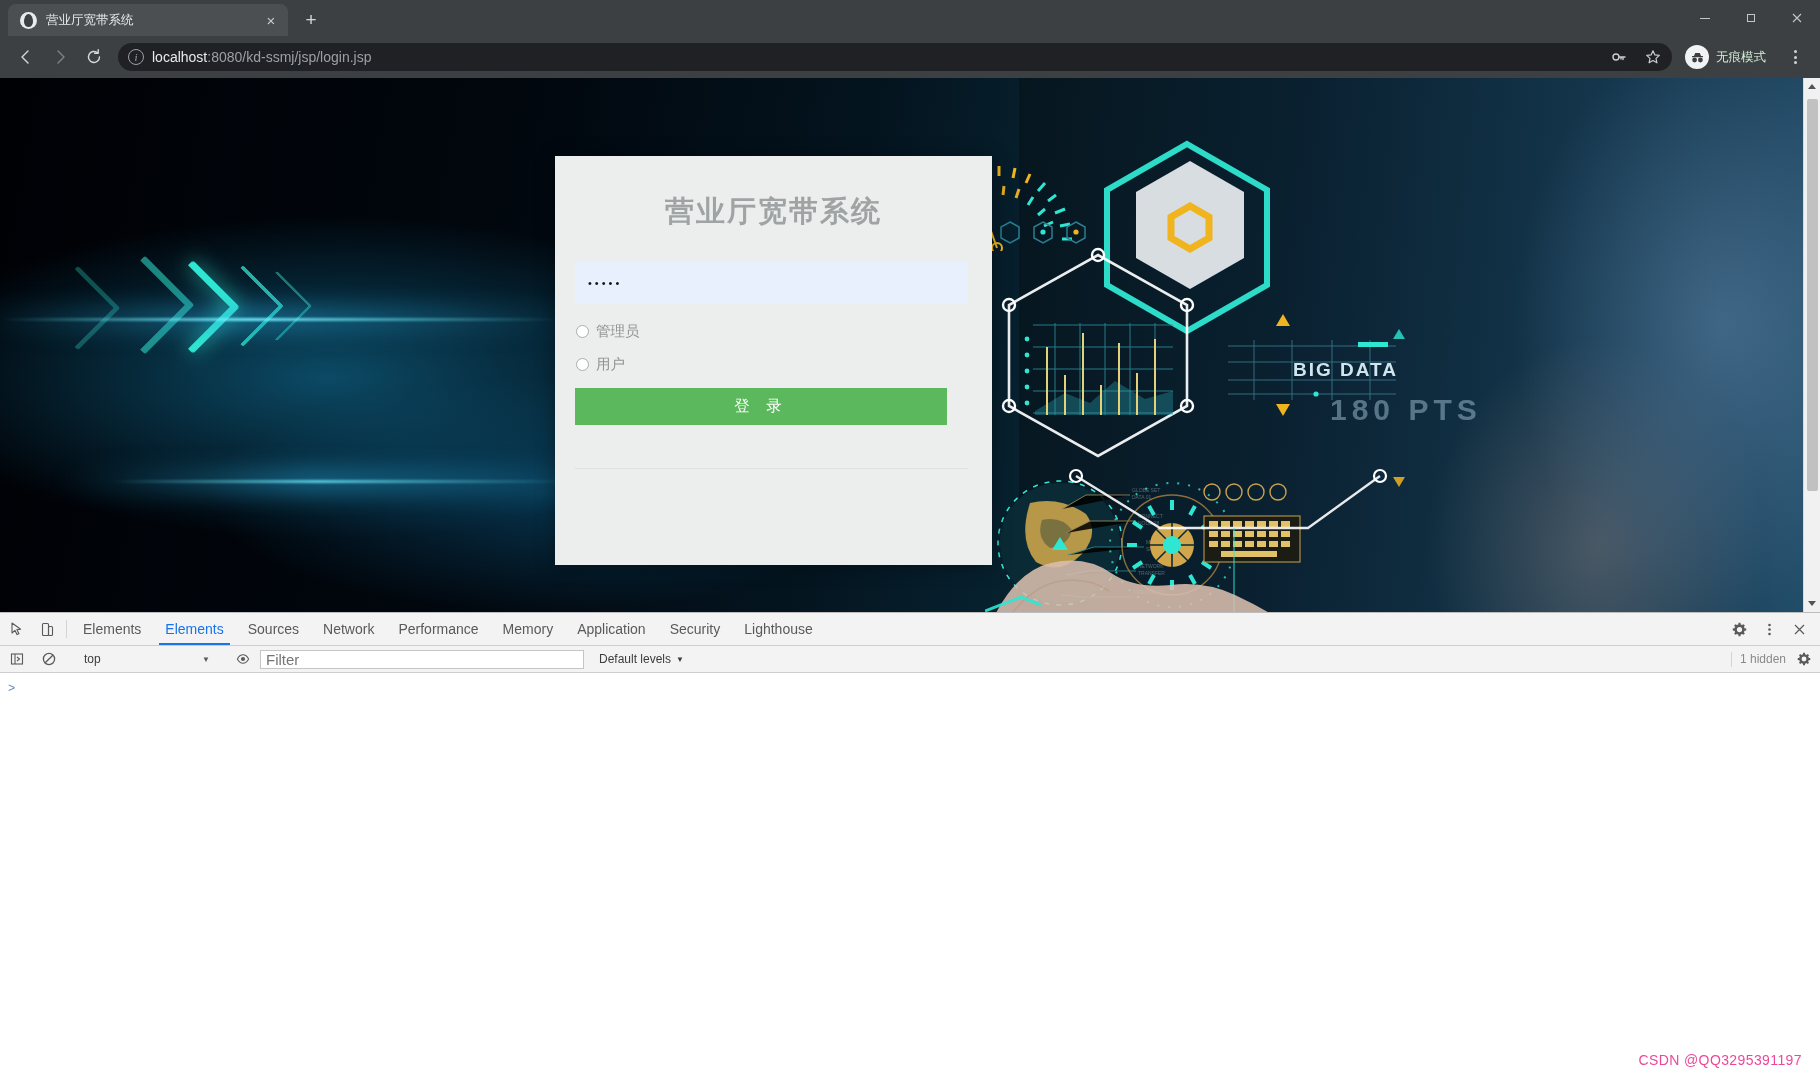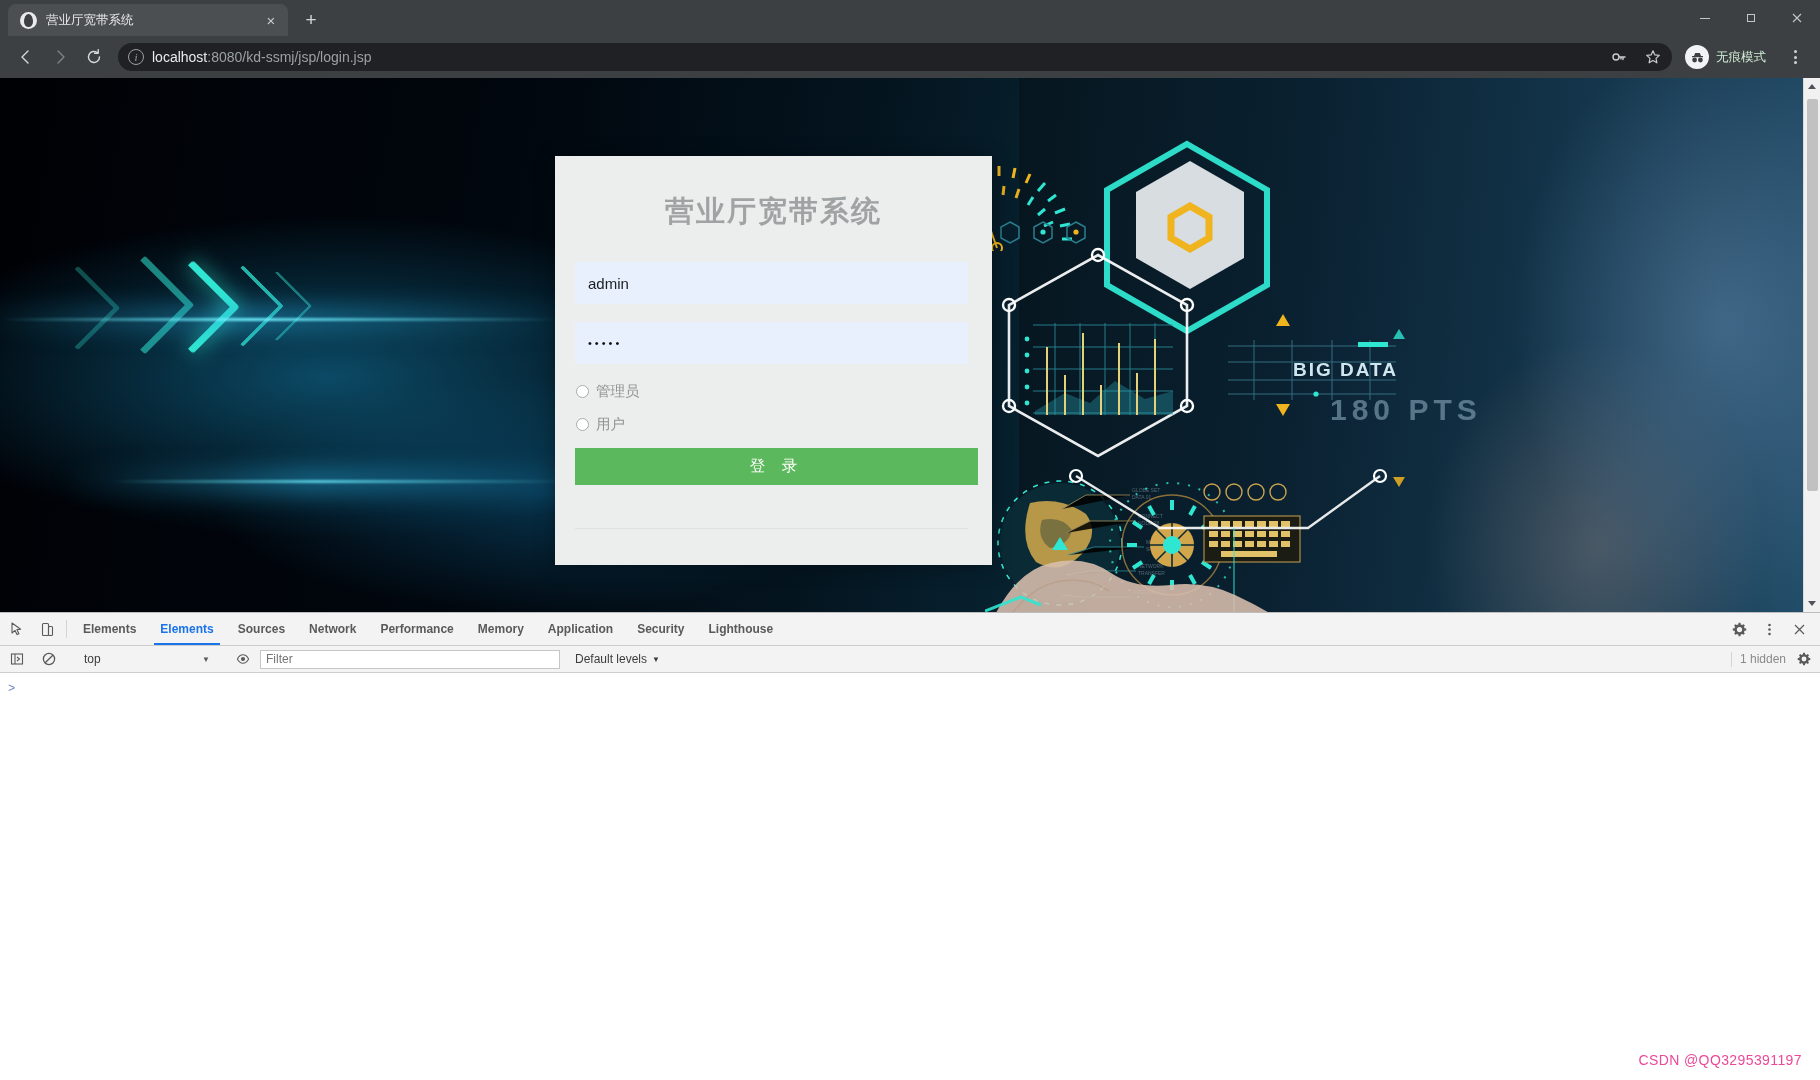--- a/index.html
+++ b/index.html
@@ -171,21 +171,21 @@
   .radio-row {
     display: flex; align-items: center; gap: 7px; margin: 0 0 14px 1px;
     font-size: 14.5px; color: #8f9494;
   }
   .radio-row:first-of-type { margin-top: 10px; }
   .radio-dot {
     width: 13px; height: 13px; border-radius: 50%;
     border: 1.4px solid #a9adad; background: #fff; flex: 0 0 13px;
   }
   .login-btn {
-    width: 403px; height: 37px; background: #5cb85c; border: none;
+    width: 372px; height: 37px; background: #5cb85c; border: none;
     color: #fff; font-size: 15.5px; letter-spacing: 6px;
     display: flex; align-items: center; justify-content: center;
     margin-top: 8px; font-family: "Liberation Sans", sans-serif;
   }
   .card-rule {
     width: 393px; height: 1px; background: #dfe1e1; margin-top: 43px;
   }
 
   
   .pagescroll {
@@ -210,43 +210,43 @@
   }
   .dt-tabbar {
     height: 33px; background: #f3f3f3; border-bottom: 1px solid #cdcdcd;
     display: flex; align-items: stretch; padding-left: 2px;
   }
   .dt-iconbtn {
     width: 30px; display: flex; align-items: center; justify-content: center; color: #5a5a5a;
   }
   .dt-sep { width: 1px; background: #d4d4d4; margin: 7px 4px; }
   .dt-tab {
-    padding: 0 12px; display: flex; align-items: center; font-size: 12px;
-    color: #5a5a5a; position: relative; white-space: nowrap; font-weight: bold;
+    padding: 0 12px; display: flex; align-items: center; font-size: 14px;
+    color: #5a5a5a; position: relative; white-space: nowrap;
   }
   .dt-tab.active { color: #1a73e8; }
   .dt-tab.active::after {
     content: ""; position: absolute; left: 6px; right: 6px; bottom: 0;
     height: 2px; background: #1a73e8;
   }
   .dt-right { margin-left: auto; display: flex; align-items: center; padding-right: 6px; }
 
   .dt-filterbar {
     height: 27px; background: #f3f3f3; border-bottom: 1px solid #cdcdcd;
     display: flex; align-items: center; padding-left: 2px; gap: 2px;
   }
   .ctx-select {
     display: flex; align-items: center; gap: 4px; font-size: 12px;
     color: #3c3c3c; height: 20px; padding: 0 4px 0 6px; min-width: 138px;
     border: 1px solid transparent;
   }
   .ctx-select .caret { margin-left: auto; font-size: 8px; color: #5a5a5a; }
   .filter-input {
-    width: 300px; height: 19px; background: #fff; border: 1px solid #c5c5c5;
-    font-size: 12px; color: #5f6368; padding: 0 5px; outline: none;
+    width: 324px; height: 19px; background: #fff; border: 1px solid #c5c5c5;
+    font-size: 15px; color: #5f6368; padding: 0 5px; outline: none;
     font-family: "Liberation Sans", sans-serif;
   }
   .levels {
     display: flex; align-items: center; gap: 5px; font-size: 12px;
     color: #3c3c3c; margin-left: 8px; height: 20px; padding: 0 5px;
   }
   .hidden-note {
     margin-left: auto; display: flex; align-items: center; gap: 8px;
     font-size: 12px; color: #8a8a8a; padding-right: 6px;
   }
@@ -587,21 +587,20 @@
       <svg style="position:absolute; left:985px; top:455px;" width="330" height="90" viewBox="0 0 330 90">
         <path d="M6 90 Q30 38 66 30 Q100 22 126 40 Q150 56 186 52 Q220 48 250 62 Q280 76 300 90 Z" fill="#d9bfae" opacity=".88"></path>
         <path d="M20 90 Q46 52 76 48 Q104 44 124 58" fill="none" stroke="#b99b88" stroke-width="1.6" opacity=".7"></path>
         <path d="M0 78 L36 64 L56 72" fill="none" stroke="#2fe6d2" stroke-width="3" opacity=".9"></path>
       </svg>
     </div>
 
     <div class="login-card">
       <div class="login-title">营业厅宽带系统</div>
 
-      <input class="field" type="text" value="admin" style="">
 
       <input class="field pw" type="text" value="•••••" style="">
 
       <div class="radio-row">
         <span class="radio-dot"></span>
         <span>管理员</span>
       </div>
       <div class="radio-row">
         <span class="radio-dot"></span>
         <span>用户</span>

